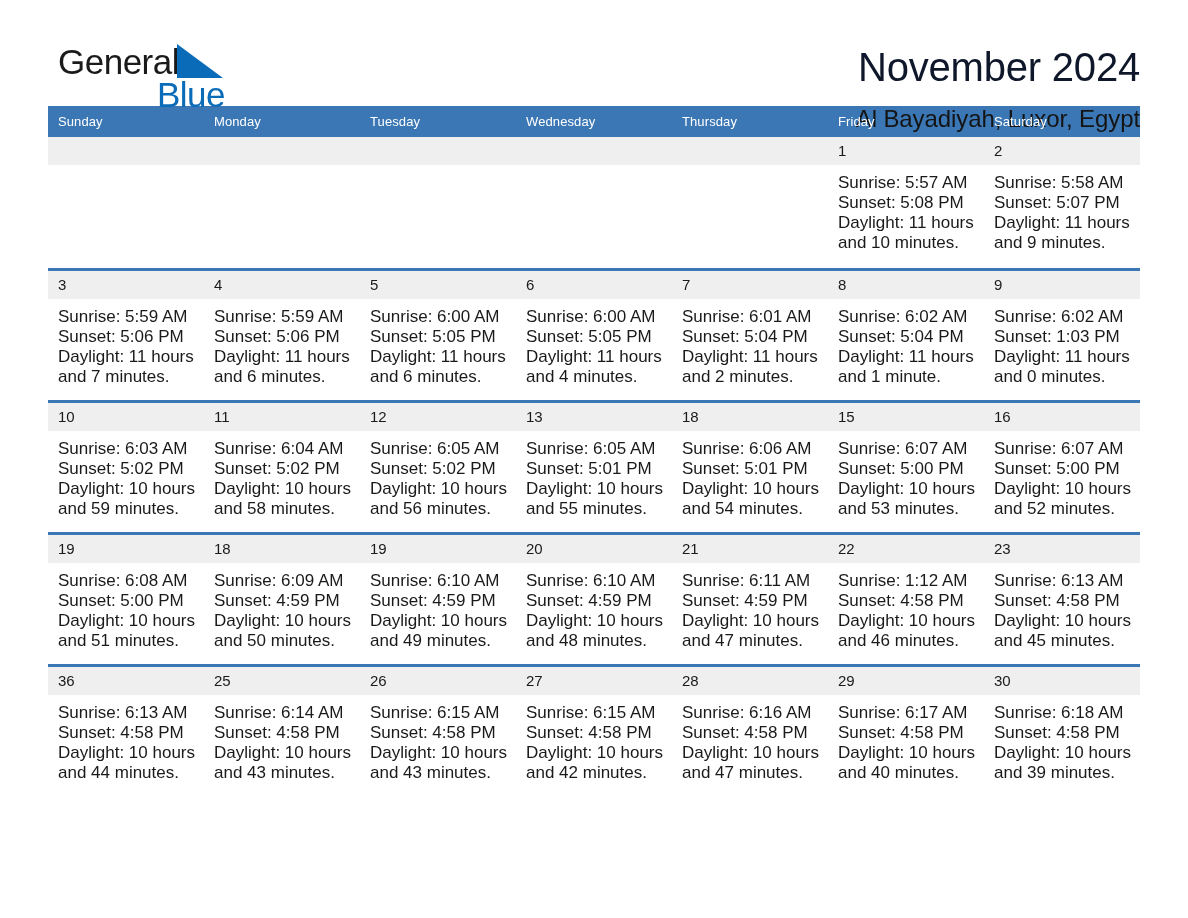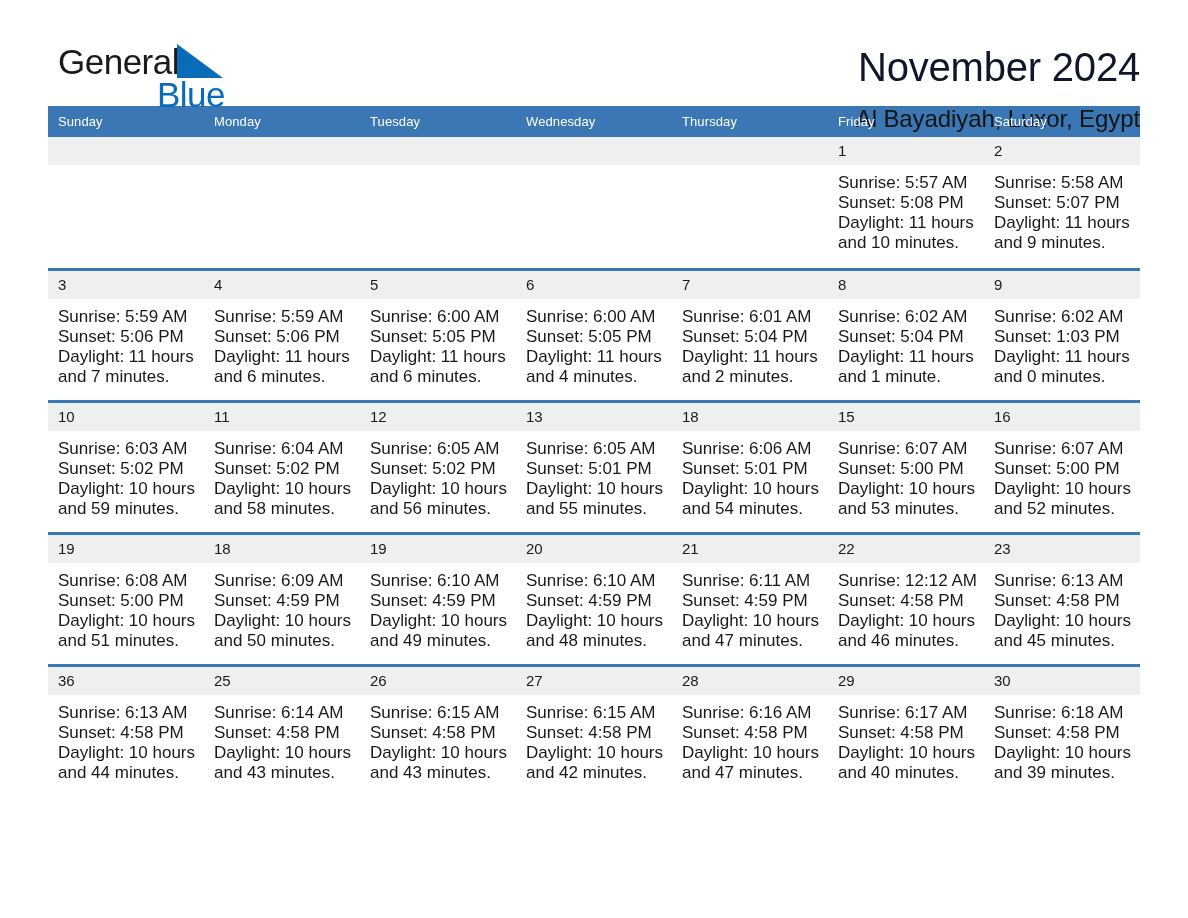--- a/index.html
+++ b/index.html
@@ -397,21 +397,21 @@
             <div class="details">
               <div>Sunrise: 6:11 AM</div>
               <div>Sunset: 4:59 PM</div>
               <div>Daylight: 10 hours</div>
               <div>and 47 minutes.</div>
             </div>
           </td>
           <td>
             <div class="daynum">22</div>
             <div class="details">
-              <div>Sunrise: 12:12 AM</div>
+              <div>Sunrise: 1:12 AM</div>
               <div>Sunset: 4:58 PM</div>
               <div>Daylight: 10 hours</div>
               <div>and 46 minutes.</div>
             </div>
           </td>
           <td>
             <div class="daynum">23</div>
             <div class="details">
               <div>Sunrise: 6:13 AM</div>
               <div>Sunset: 4:58 PM</div>

